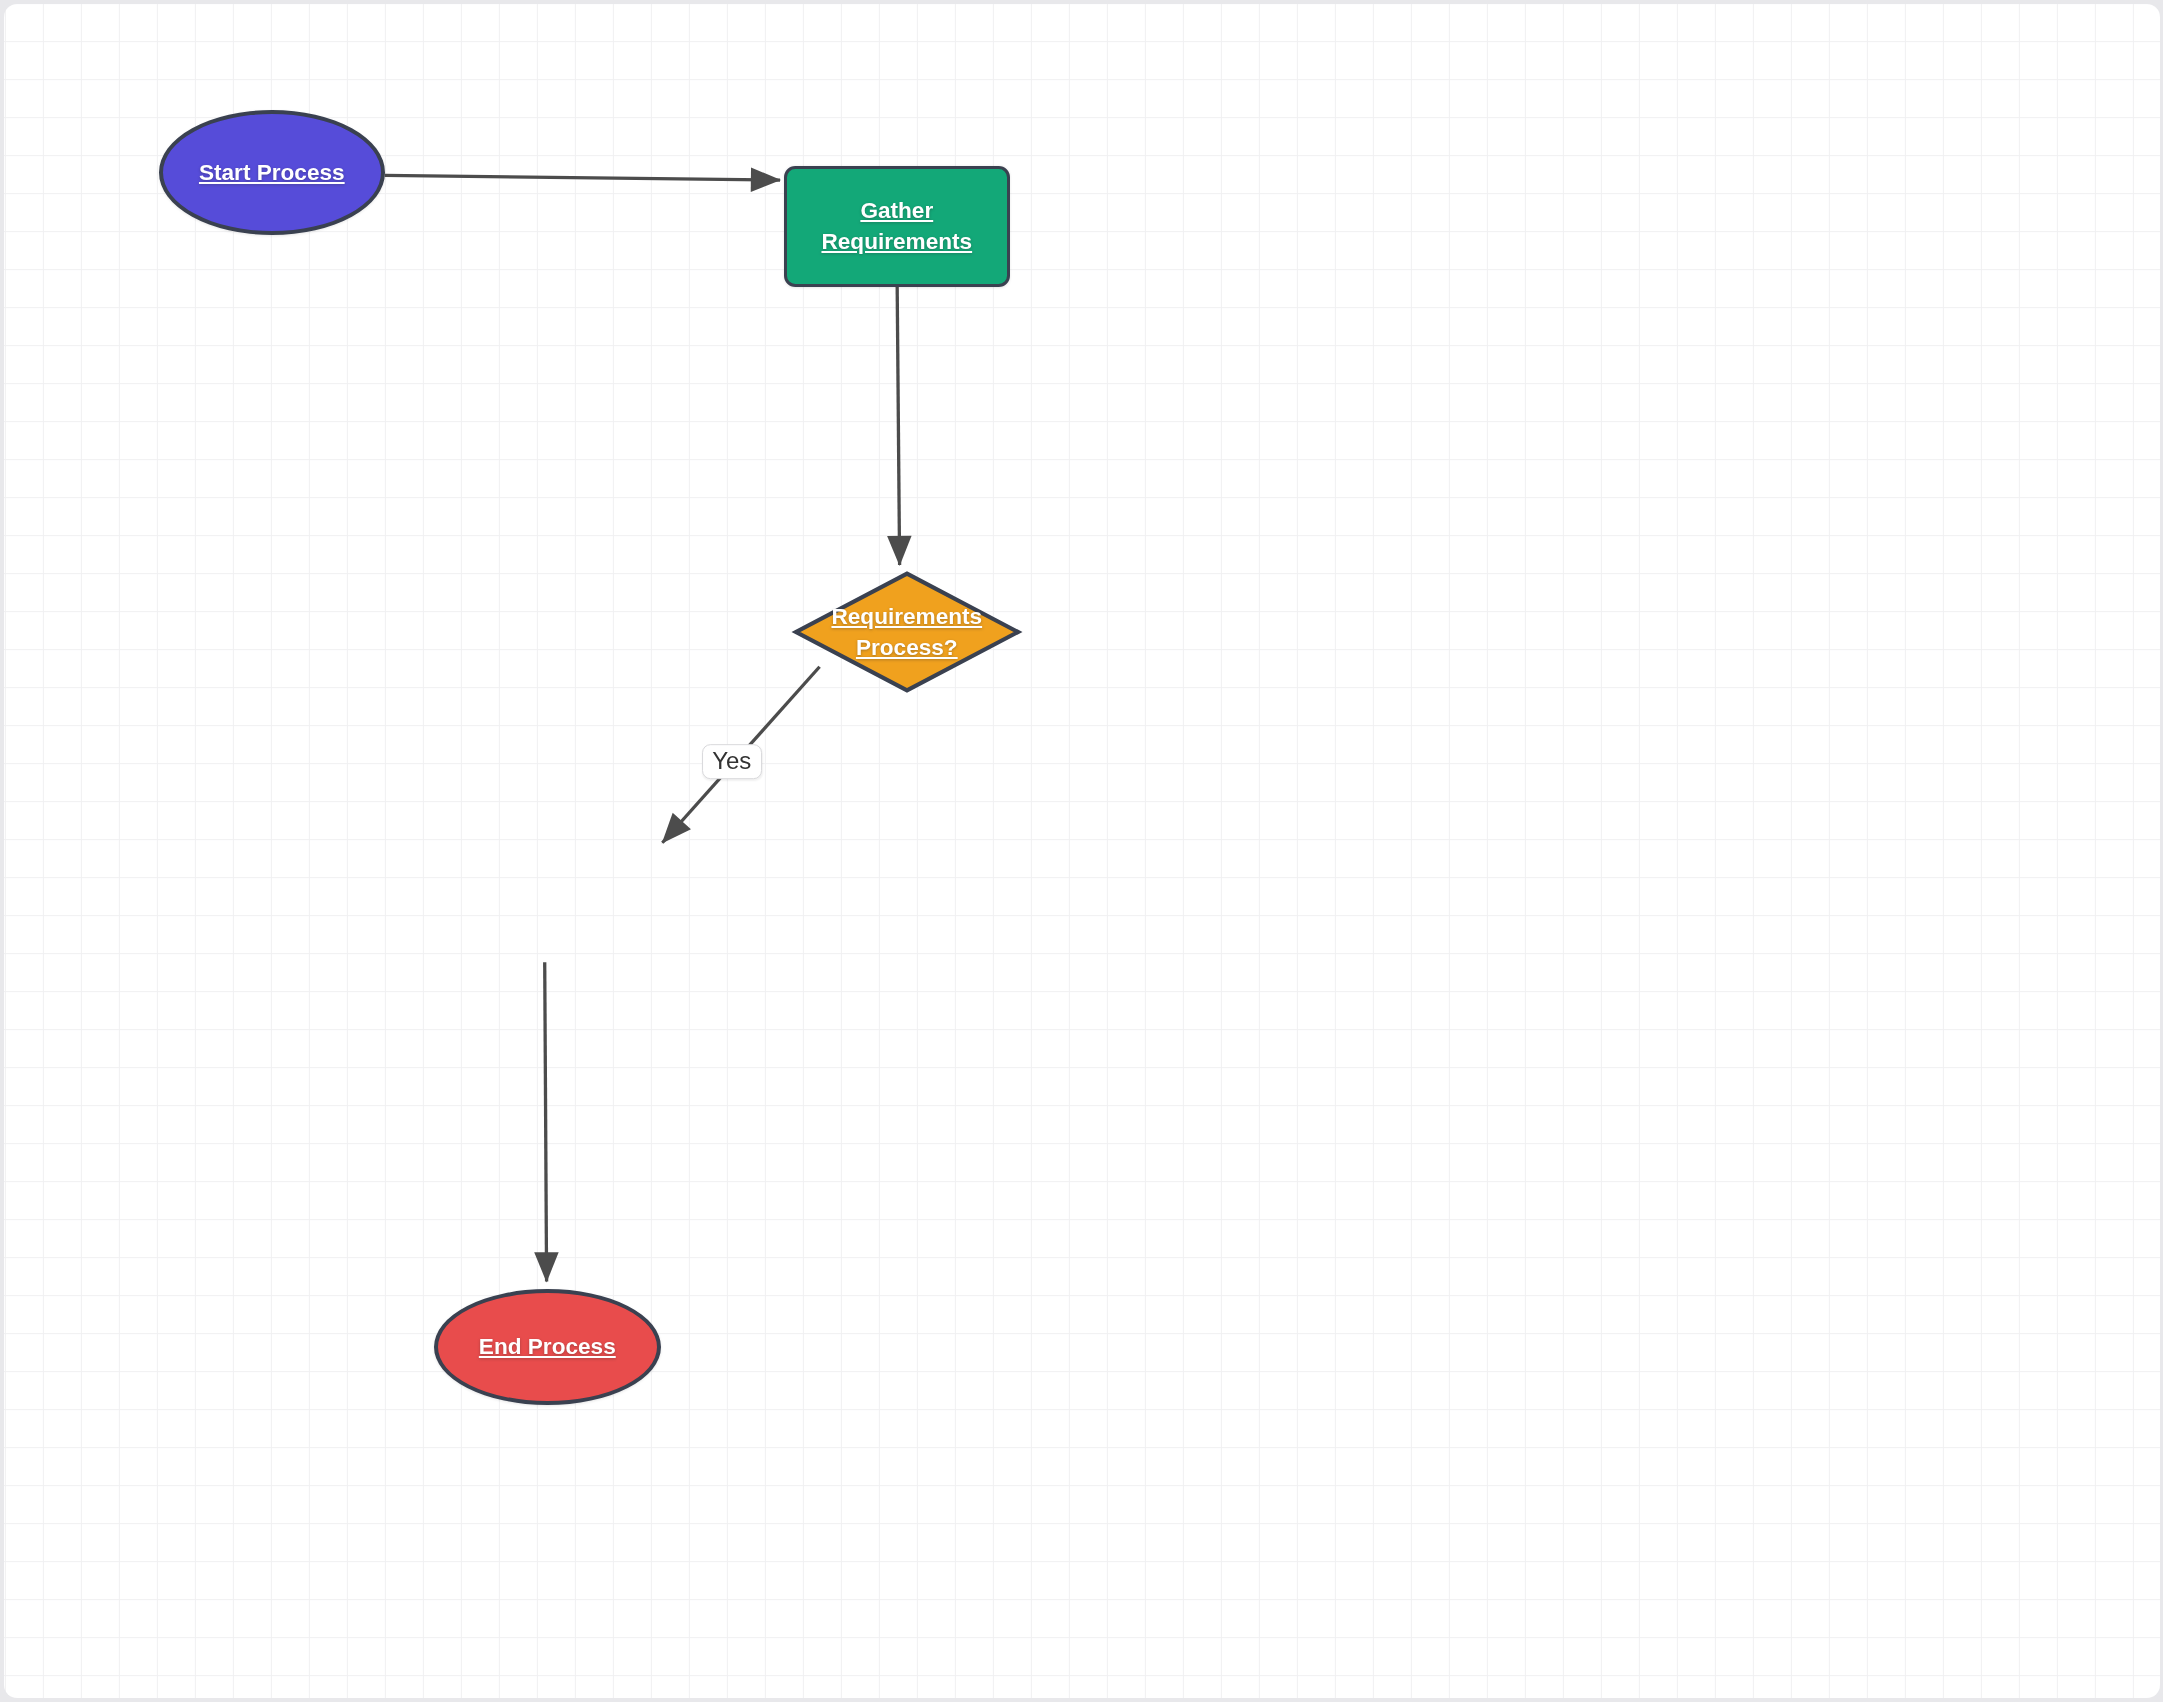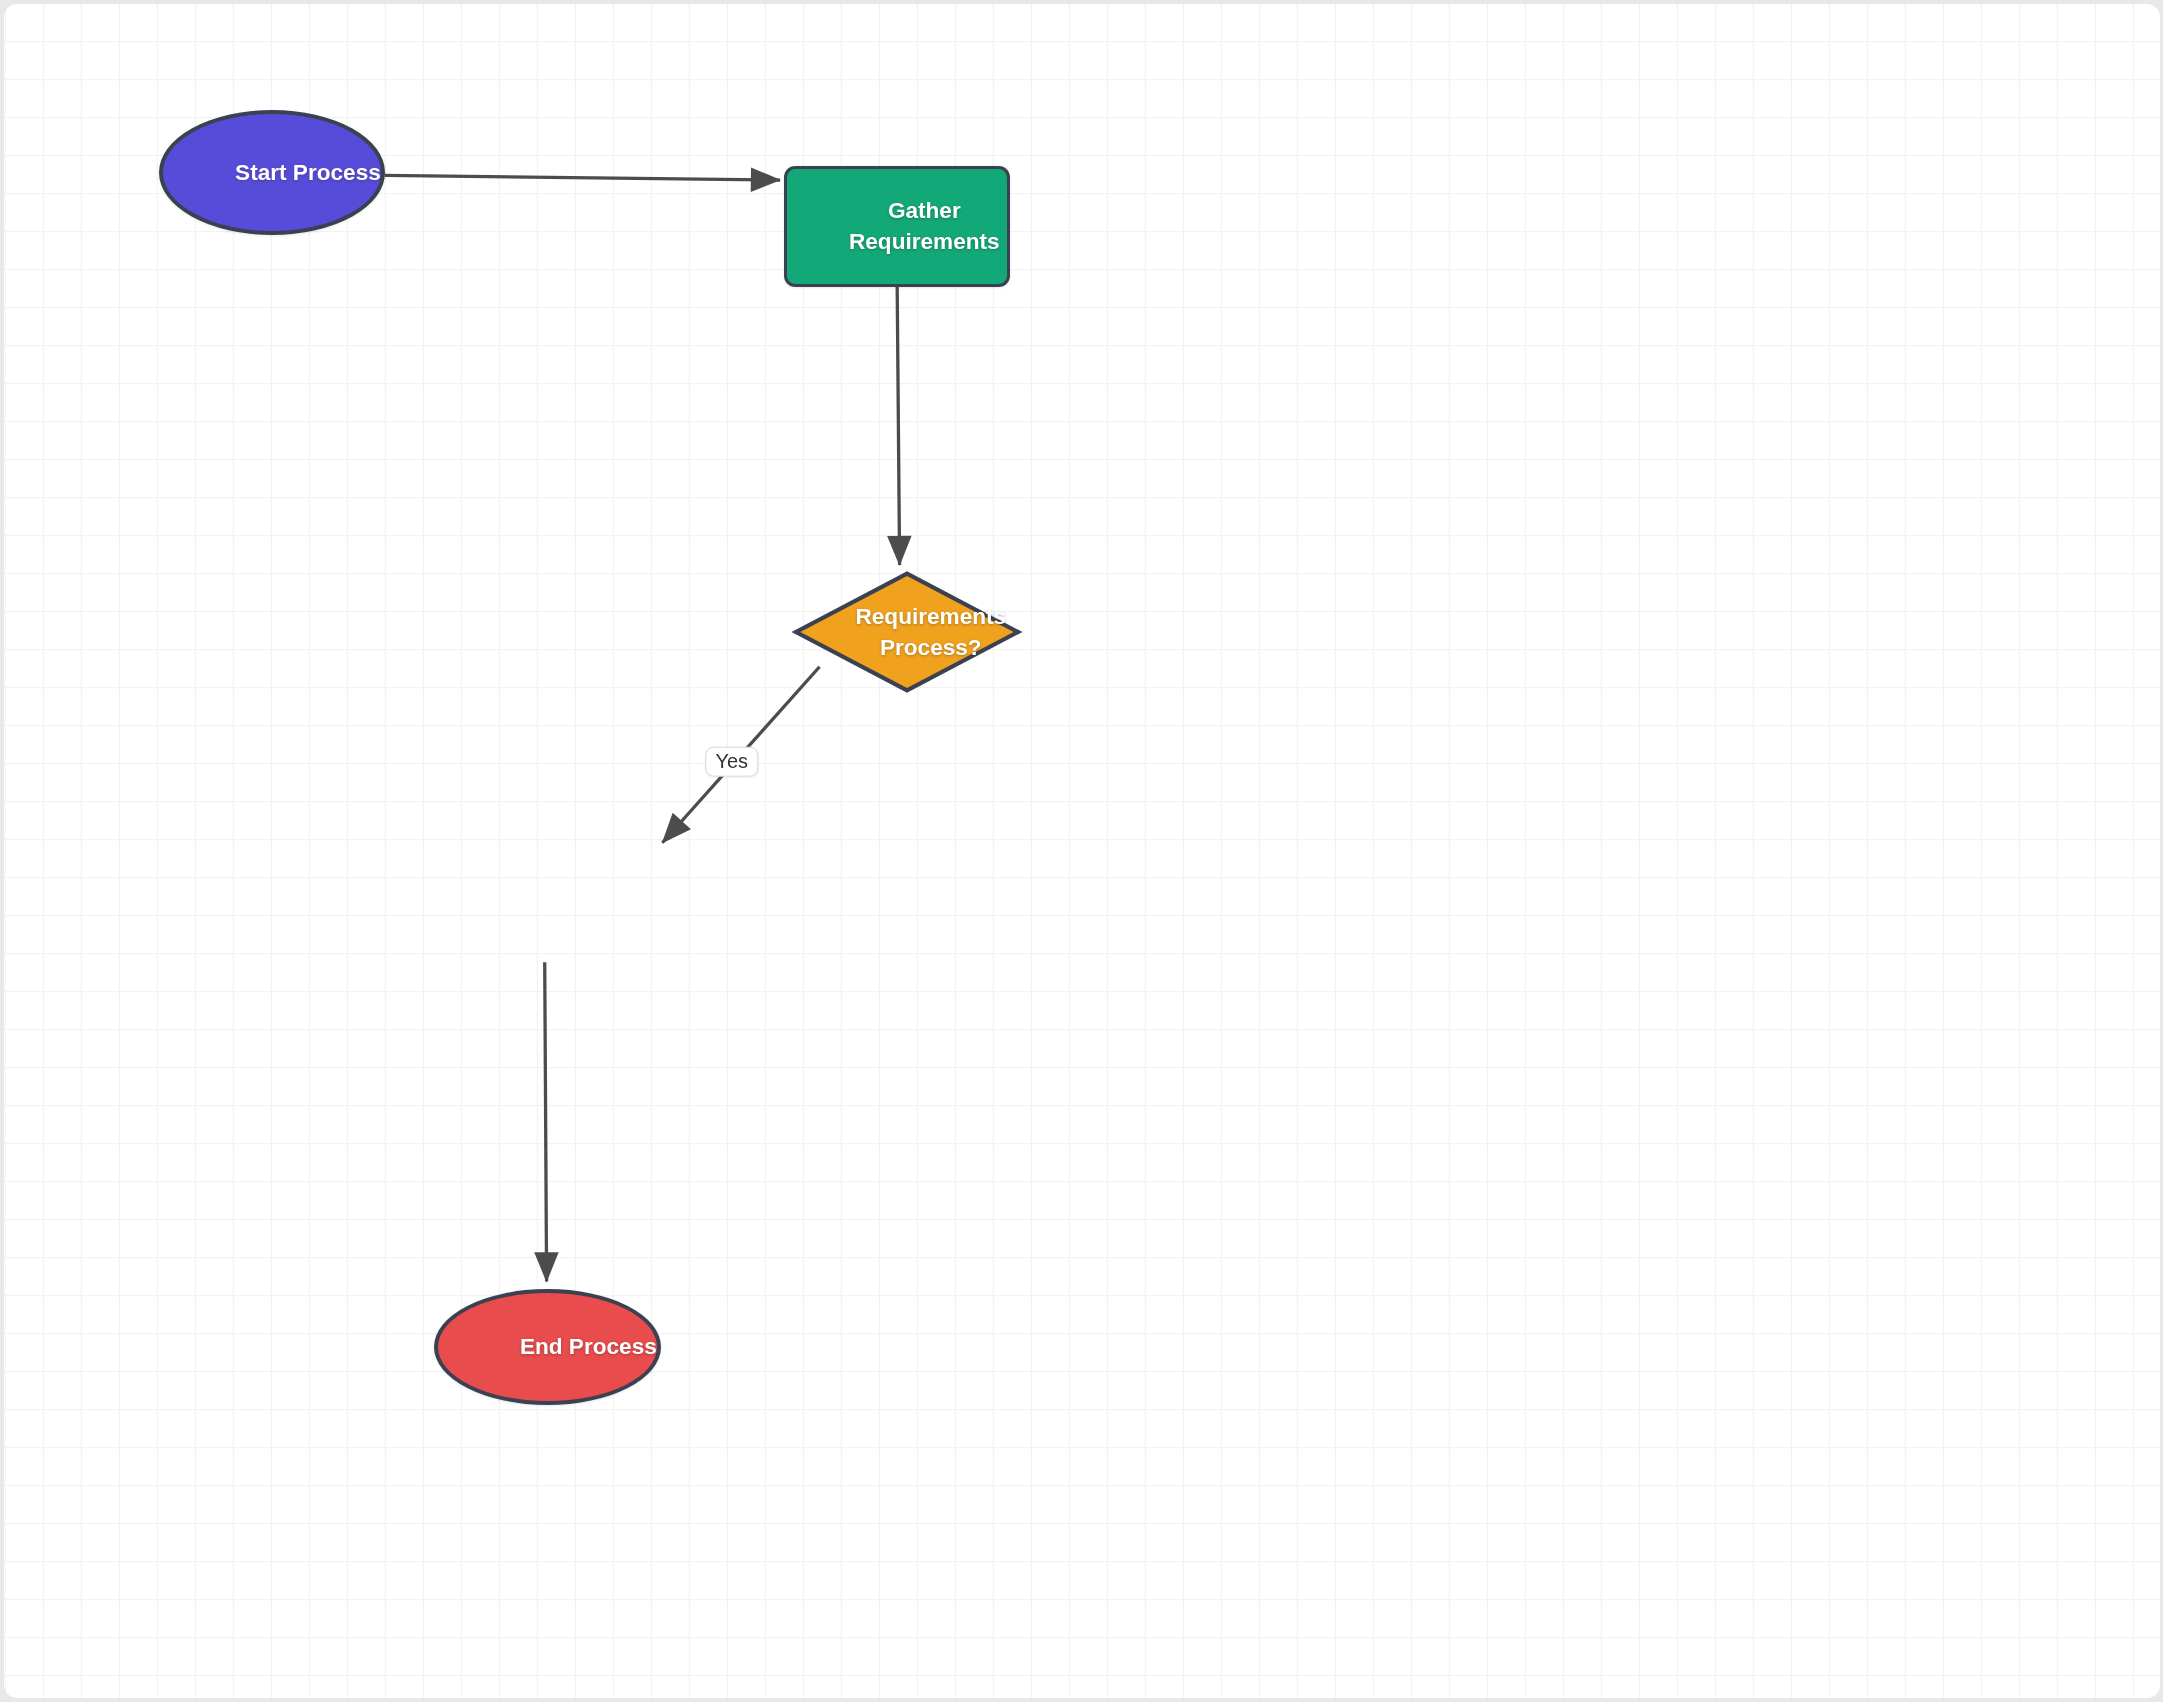--- a/index.html
+++ b/index.html
@@ -33,28 +33,29 @@
     left: 0; top: 0;
     width: 2164px;
     height: 1702px;
     pointer-events: none;
   }
   .node {
     position: absolute;
     box-sizing: border-box;
     display: flex;
     align-items: center;
-    justify-content: flex-end;
+    justify-content: center;
     color: #FFFFFF;
     font-weight: bold;
     font-size: 22.6px;
     line-height: 31px;
     text-align: center;
     text-shadow: 0 0.9px 2.8px rgba(40,40,40,0.35);
     box-shadow: 0 0.9px 2.8px rgba(0,0,0,0.10);
+    text-decoration: underline;
   }
   .node.ellipse {
     border: 4.7px solid #3A4150;
     border-radius: 50%;
   }
   .node.rect {
     border: 3.8px solid #3A4150;
     border-radius: 11.3px;
     margin-top: 46px;
   }
@@ -81,21 +82,21 @@
   #node-review  { left: 427px; top: 836px; width: 228px; height: 121px; }
   #node-end     { left: 430px; top: 1285px; width: 227px; height: 116px; }
   .edge-label {
     position: absolute;
     left: 728px; top: 758px;
     transform: translate(-50%, -50%);
     background: #FFFFFF;
     border: 1.9px solid #D9D9DC;
     border-radius: 8.5px;
     padding: 1.9px 9.4px 3.8px 9.4px;
-    font-size: 20px;
+    font-size: 24px;
     color: #333333;
     box-shadow: 0 0.9px 1.9px rgba(0,0,0,0.06);
   }
 </style>
 </head>
 <body>
 
 <div class="page">
   <div class="canvas">
 

